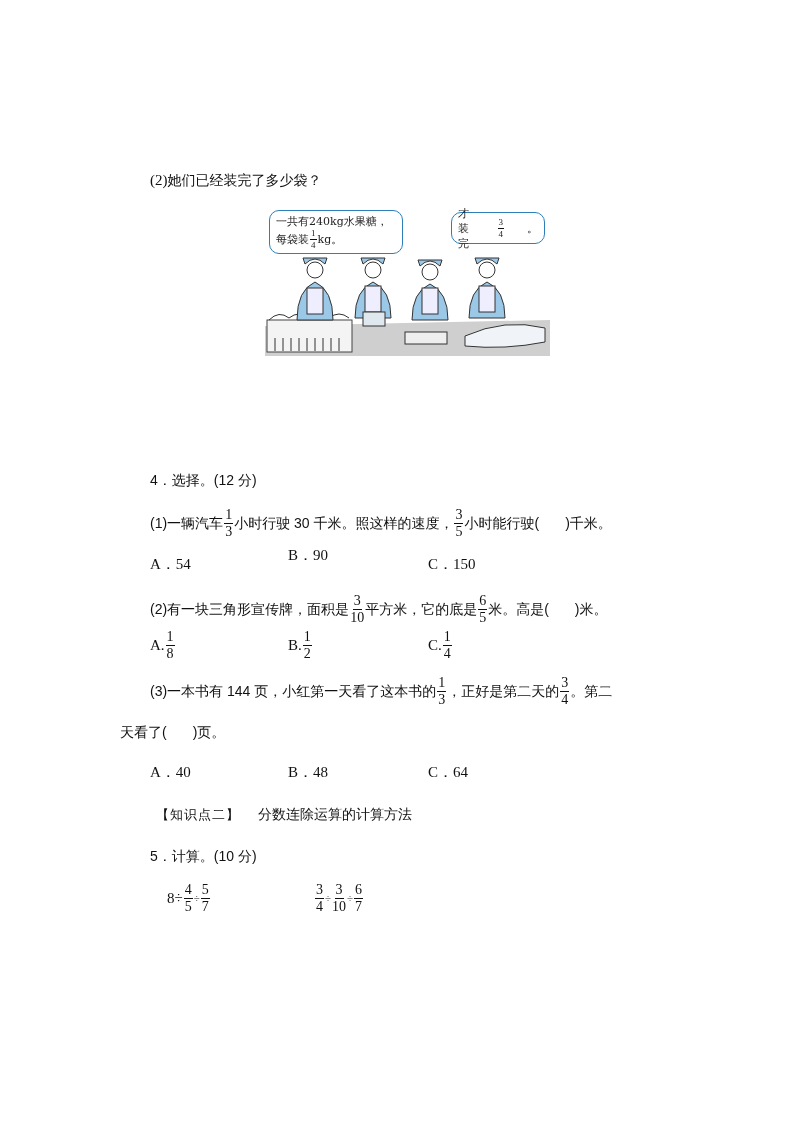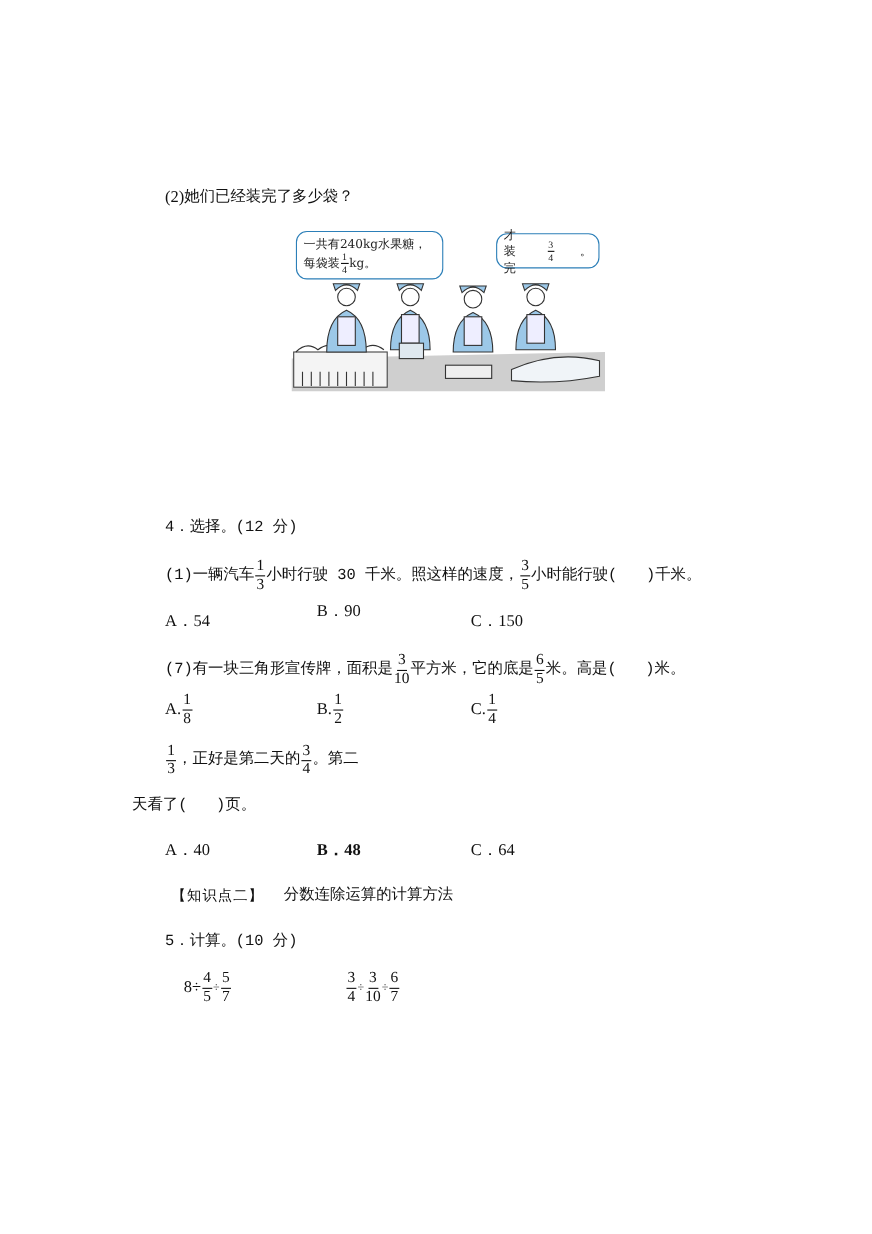--- a/index.html
+++ b/index.html
@@ -4,21 +4,21 @@
 <style>
   html, body { margin: 0; padding: 0; background: #ffffff; }
   body { width: 793px; height: 1122px; position: relative; overflow: hidden;
          font-family: "DejaVu Serif", "Liberation Serif", serif; color: #111; font-size: 14px; }
   .abs { position: absolute; white-space: nowrap; }
   .line { display: flex; align-items: center; height: 28px; line-height: 1; }
   .frac { display: inline-flex; flex-direction: column; align-items: center; vertical-align: middle;
           font-family: "Liberation Serif", serif; font-size: 14px; line-height: 1; margin: 0 1px; }
   .frac .num { padding: 0 1px 1px 1px; border-bottom: 1px solid #111; }
   .frac .den { padding-top: 1px; }
-  .cjk { font-family: Liberation Mono, monospace; font-size: 14px; }
+  .cjk { font-family: Liberation Sans, sans-serif; font-size: 14px; }
   .num-t { font-family: "Liberation Serif", serif; font-size: 15px; }
   .opt { position: absolute; font-family: "Liberation Serif", serif; font-size: 15px; display: flex; align-items: center; }
   .blank { display: inline-block; width: 26px; }
   .illus { position: absolute; left: 265px; top: 208px; width: 285px; height: 148px; background: #fff; }
   .bubble { position: absolute; border: 1.5px solid #2c7fb8; border-radius: 10px; background: #fff;
             font-family: "DejaVu Serif", serif; font-size: 11px; color: #222; padding: 3px 6px; }
   .kp { font-family: "DejaVu Sans", sans-serif; font-size: 13px; font-weight: normal; letter-spacing: 1px; }
 </style>
 </head>
 <body>
@@ -112,21 +112,21 @@
   </span>
   <span class="cjk">小时能行驶(</span>
   <span class="blank"></span>
   <span class="cjk">)千米。</span>
 </div>
 <div class="opt" style="left:150px; top:555px;text-align:right;">A．54</div>
 <div class="opt" style="left:288px; top:546px;">B．90</div>
 <div class="opt" style="left:428px; top:555px;text-align:center;">C．150</div>
 
 <div class="abs line" style="left:150px; top:592px; height:34px;">
-  <span class="cjk">(7)有一块三角形宣传牌，面积是</span>
+  <span class="cjk">(2)有一块三角形宣传牌，面积是</span>
   <span class="frac">
     <span class="num">3</span>
     <span class="den">10</span>
   </span>
   <span class="cjk">平方米，它的底是</span>
   <span class="frac">
     <span class="num">6</span>
     <span class="den">5</span>
   </span>
   <span class="cjk">米。高是(</span>
@@ -149,38 +149,39 @@
 </div>
 <div class="opt" style="left:428px; top:630px;">
   <span>C.</span>
   <span class="frac">
     <span class="num">1</span>
     <span class="den">4</span>
   </span>
 </div>
 
 <div class="abs line" style="left:150px; top:674px; height:34px;">
+  <span class="cjk">(3)一本书有 144 页，小红第一天看了这本书的</span>
   <span class="frac">
     <span class="num">1</span>
     <span class="den">3</span>
   </span>
   <span class="cjk">，正好是第二天的</span>
   <span class="frac">
     <span class="num">3</span>
     <span class="den">4</span>
   </span>
   <span class="cjk">。第二</span>
 </div>
 <div class="abs line" style="left:120px; top:718px;">
   <span class="cjk">天看了(</span>
   <span class="blank"></span>
   <span class="cjk">)页。</span>
 </div>
 <div class="opt" style="left:150px; top:763px;">A．40</div>
-<div class="opt" style="left:288px; top:763px;font-weight:bold;">B．48</div>
+<div class="opt" style="left:288px; top:763px;">B．48</div>
 <div class="opt" style="left:428px; top:763px;">C．64</div>
 
 <div class="abs line" style="left:156px; top:800px;">
   <span class="kp">【知识点二】</span>
   <span class="cjk" style="margin-left:18px;text-align:right;">分数连除运算的计算方法</span>
 </div>
 
 <div class="abs line" style="left:150px; top:842px;">
   <span class="cjk">5．计算。(10 分)</span>
 </div>

